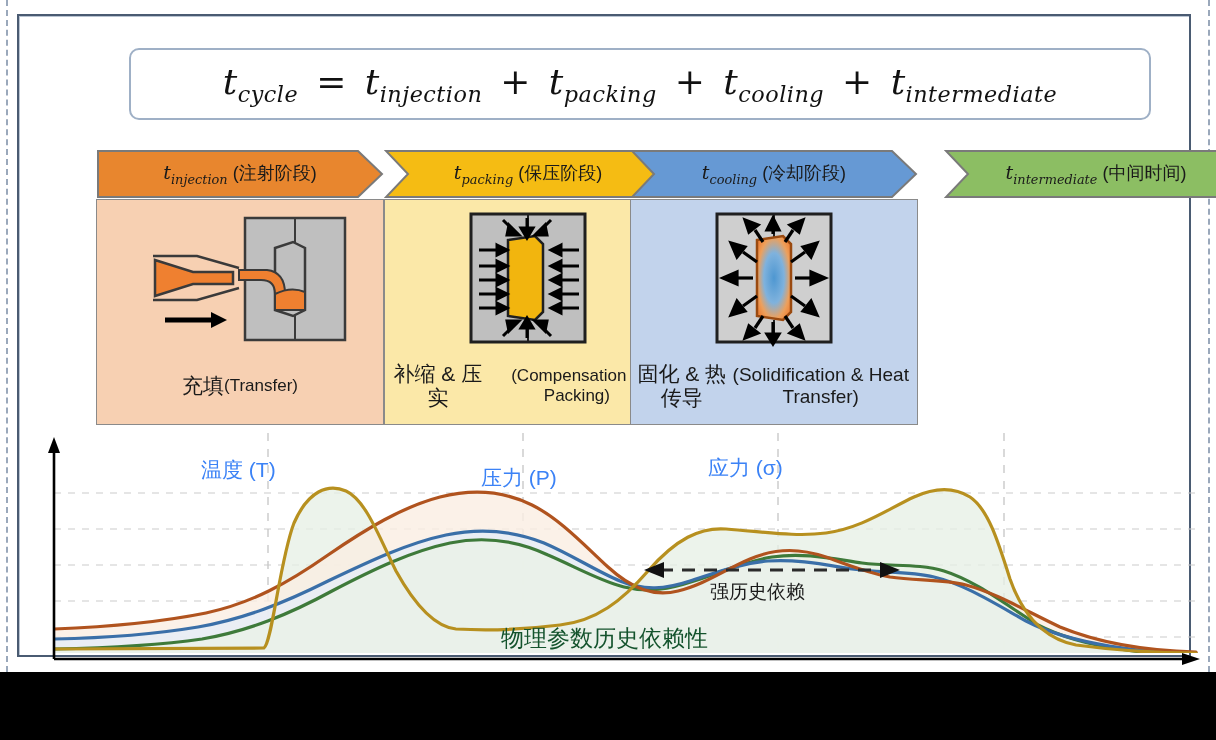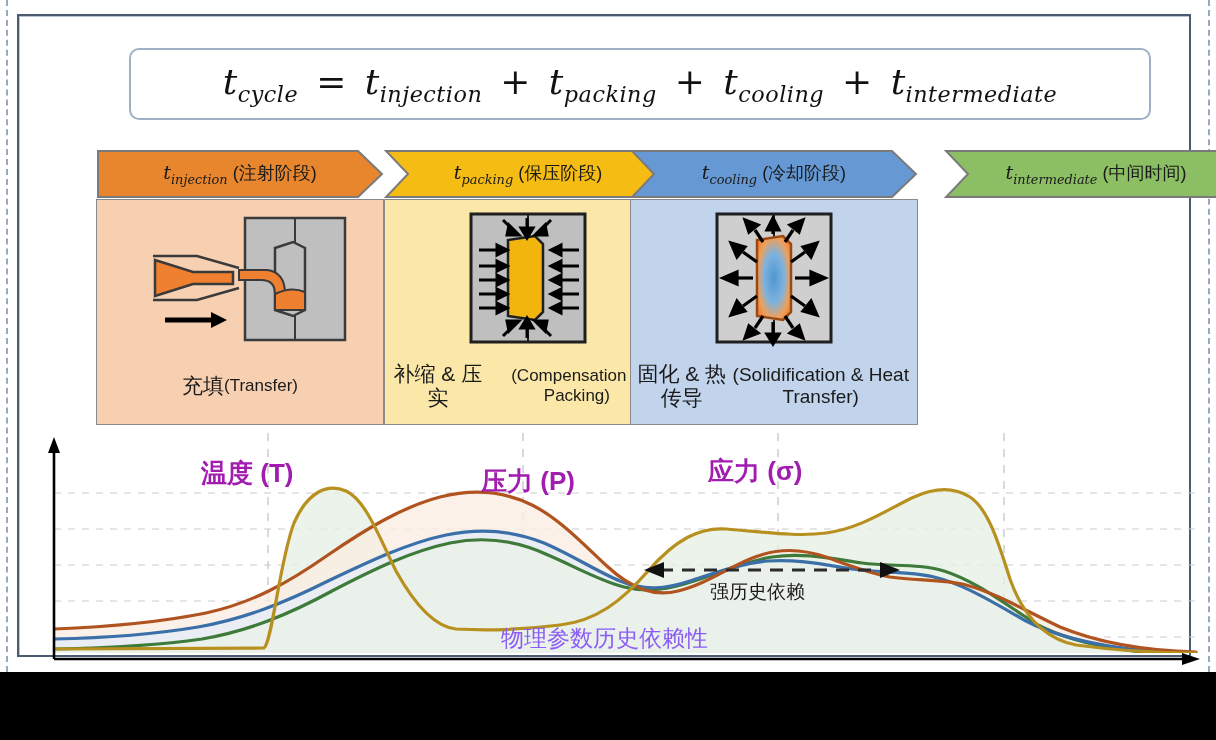--- a/index.html
+++ b/index.html
@@ -145,35 +145,34 @@
 
   
   #chart {
     position: absolute;
     left: 17px; top: 415px;
     width: 1174px; height: 248px;
   }
   #chart svg { display: block; }
   .curve-label {
     position: absolute;
-    font-size: 26px;
-    color: #a21caf;
+    font-size: 21px;
+    color: #3b82f6;
     white-space: nowrap;
-    font-weight: bold;
   }
   #annot-hist {
     position: absolute;
     font-size: 19px;
     color: #1a1a1a;
     white-space: nowrap;
   }
   #chart-caption {
     position: absolute;
     font-size: 23px;
-    color: #8b5cf6;
+    color: #14532d;
     white-space: nowrap;
   }
 </style>
 </head>
 <body>
 
 <div id="stage">
   <div id="slide-area">
 
     <div class="guide-rail left"></div>

